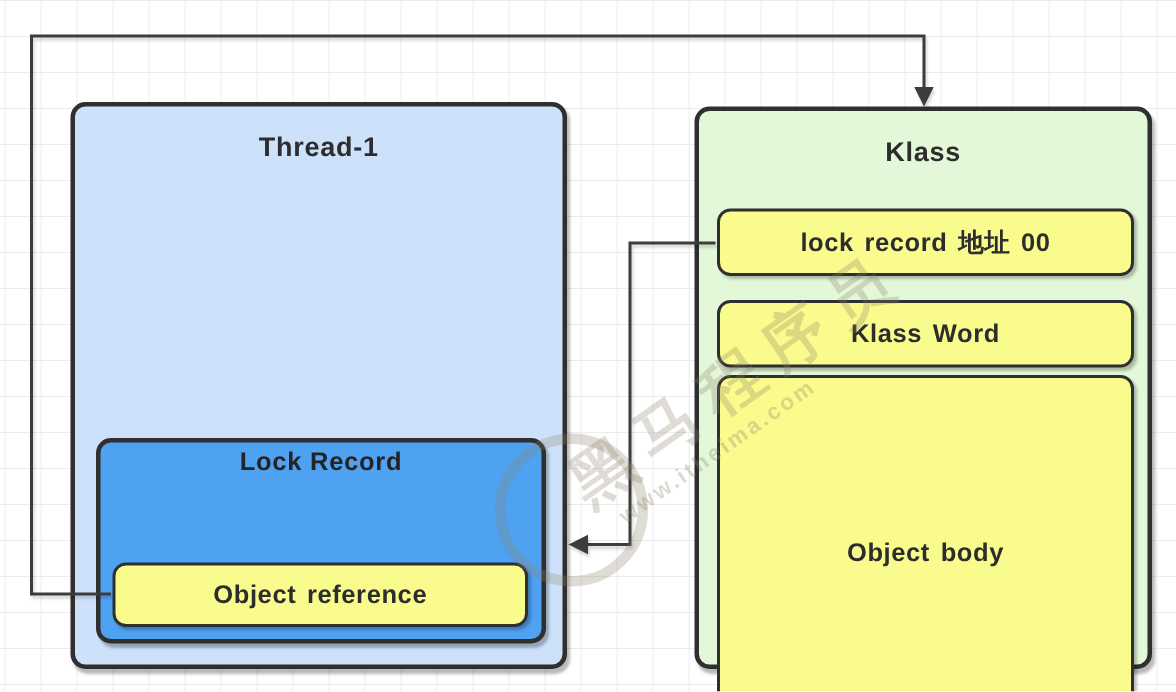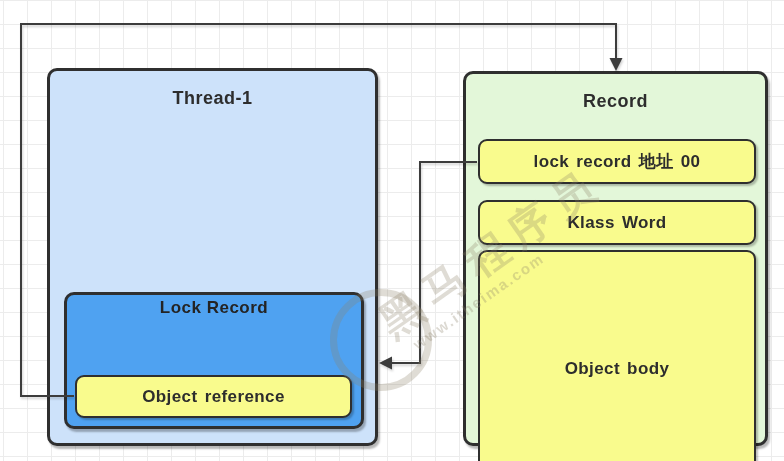--- a/index.html
+++ b/index.html
@@ -125,21 +125,21 @@
   </div>
 
   <div class="node lockrec-box">
     <div class="lockrec-title">Lock Record</div>
   </div>
   <div class="cell cell-objref">
     <span>Object reference</span>
   </div>
 
   <div class="node object-box">
-    <div class="node-title">Record</div>
+    <div class="node-title">Klass</div>
   </div>
   <div class="cell cell-lockaddr">
     <span>lock record 地址 00</span>
   </div>
   <div class="cell cell-klass">
     <span>Klass Word</span>
   </div>
   <div class="cell cell-objbody">
     <span>Object body</span>
   </div>

